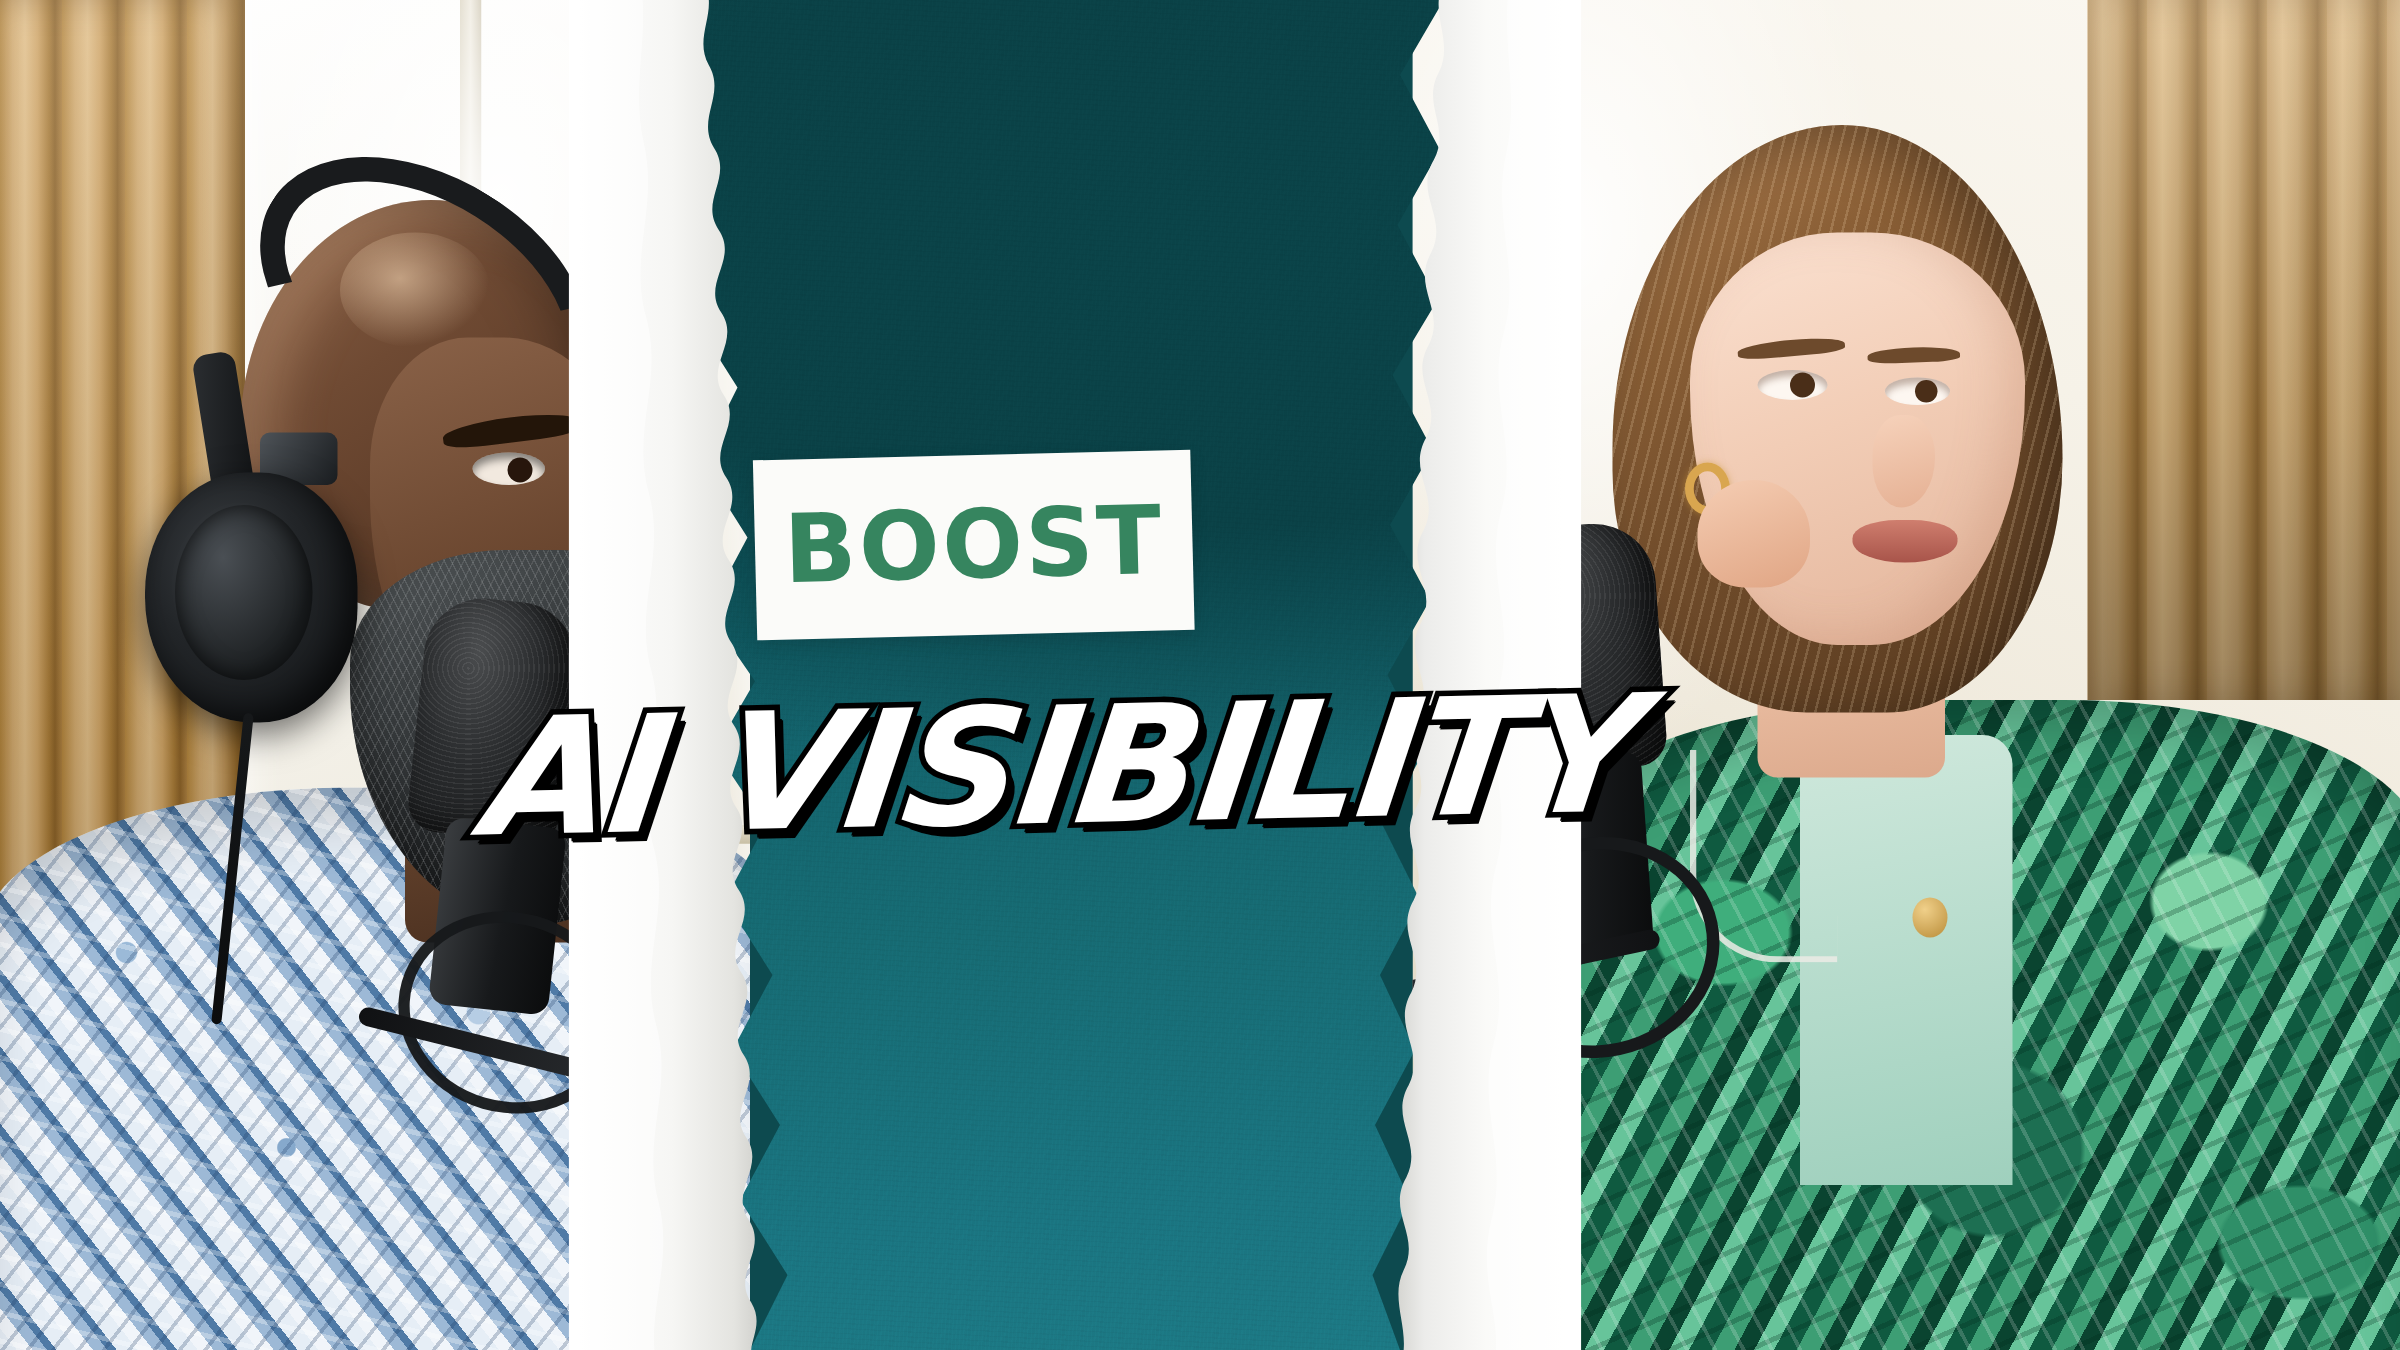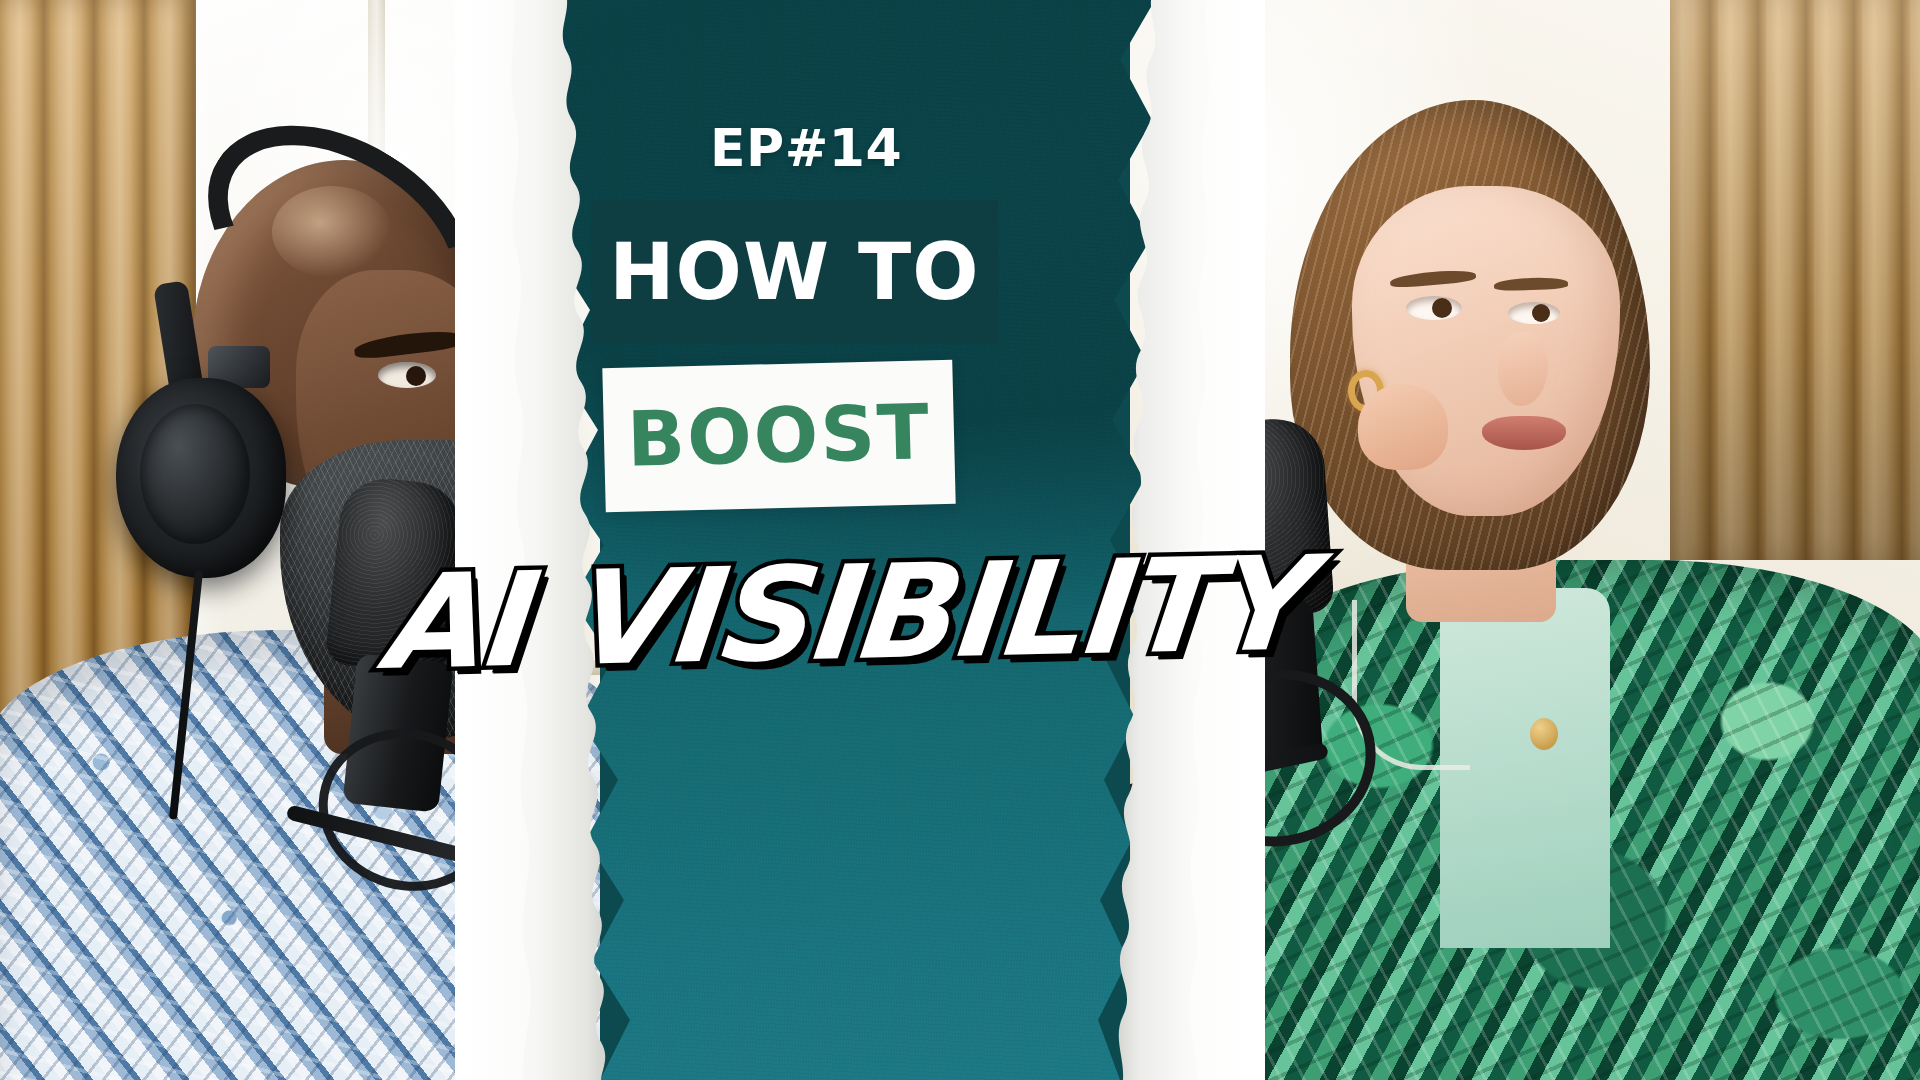--- a/index.html
+++ b/index.html
@@ -416,25 +416,21 @@
         C76,906 104,924 90,952 C74,980 102,998 88,1026 C76,1050 94,1074 86,1100
         L230,1100 Z"></path>
       <path fill="rgba(255,255,255,.5)" d="M230,0 L172,0 C166,44 180,86 170,132
         C158,186 182,224 168,276 C154,328 180,366 166,418 C152,470 178,508 164,560
         C150,612 176,650 162,702 C148,754 174,792 160,844 C146,896 172,934 158,986
         C146,1034 168,1066 160,1100 L230,1100 Z"></path>
     </svg>
   </div>
 
   <div class="titles">
-    <div class="ep-badge">EP#14</div>
-
-    <div class="howto-box">
-      <span>HOW TO</span>
-    </div>
+
 
     <div class="boost-box">
       <span>BOOST</span>
     </div>
 
     <div class="visibility">
       <span>AI VISIBILITY</span>
     </div>
   </div>
 

